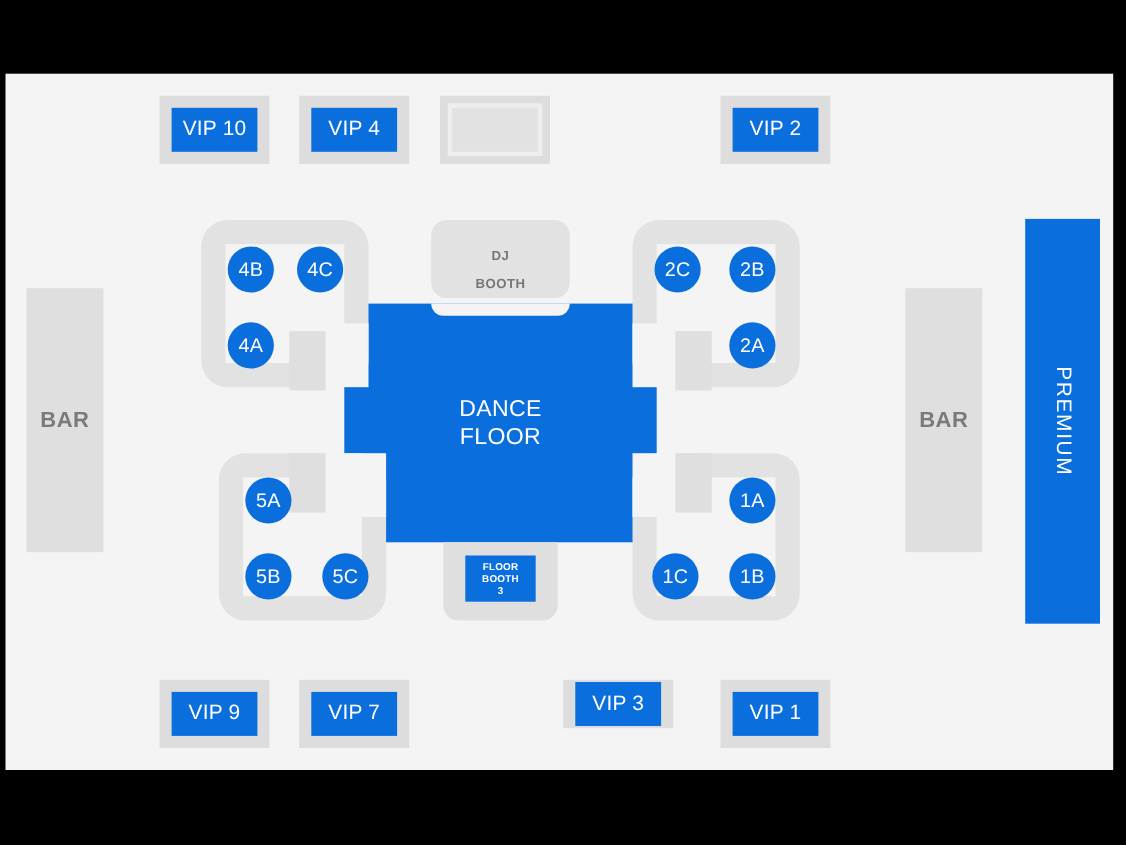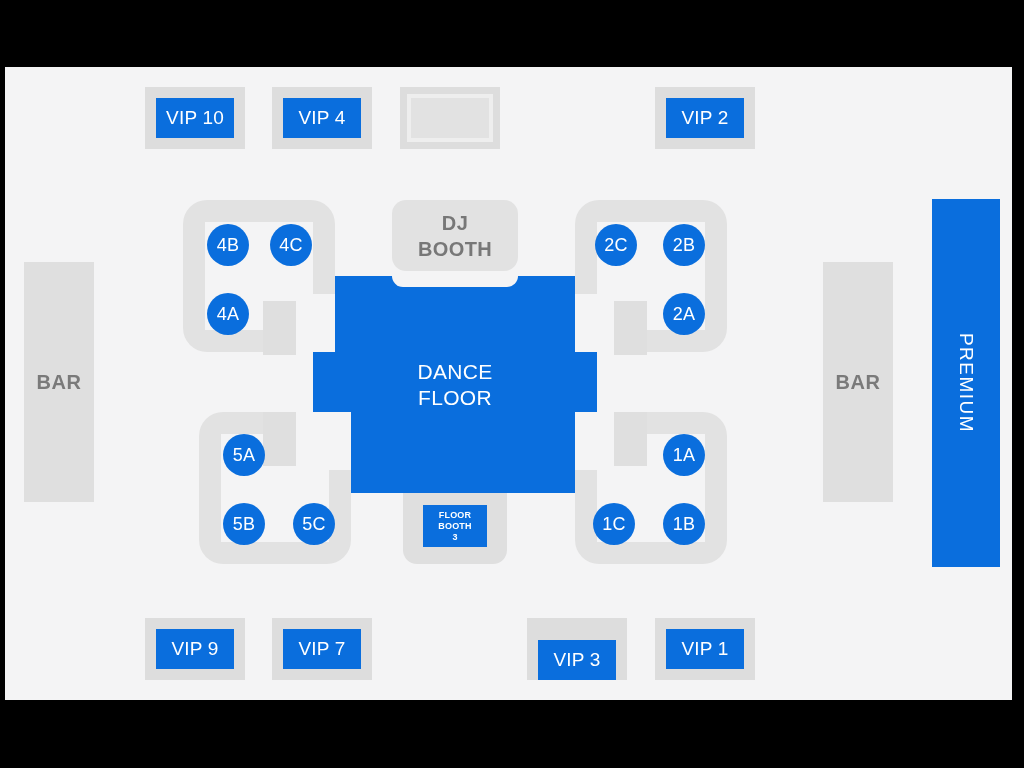--- a/index.html
+++ b/index.html
@@ -111,24 +111,24 @@
     border-bottom-right-radius: 18px;
     z-index: 3;
   }
 
   
   #dj-booth {
     position: absolute;
     background: #e2e2e2;
     border-radius: 14px;
     display: flex;
-    align-items: center;
+    align-items: flex-end;
     justify-content: center;
     color: #777777;
-    font-size: 20px;
+    font-size: 12px;
     font-weight: bold;
     line-height: 26px;
     text-align: center;
     letter-spacing: .4px;
     z-index: 4;
   }
 
   
   .cluster {
     position: absolute;
@@ -311,21 +311,21 @@
 
     <div class="vip-pad" style="left:140px; top:551px; width:100px; height:62px;">
       <div class="vip-chip" style="width:78px; height:40px;">VIP 9</div>
     </div>
 
     <div class="vip-pad" style="left:267px; top:551px; width:100px; height:62px;">
       <div class="vip-chip" style="width:78px; height:40px;">VIP 7</div>
     </div>
 
 
-    <div class="vip-pad" style="left:522px; top:551px; width:100px; height:62px;align-items:flex-end;">
+    <div class="vip-pad" style="left:507px; top:551px; width:100px; height:44px;">
       <div class="vip-chip" style="width:78px; height:40px;">VIP 3</div>
     </div>
 
     <div class="vip-pad" style="left:650px; top:551px; width:100px; height:62px;">
       <div class="vip-chip" style="width:78px; height:40px;">VIP 1</div>
     </div>
 
   </div>
 </div>
 

